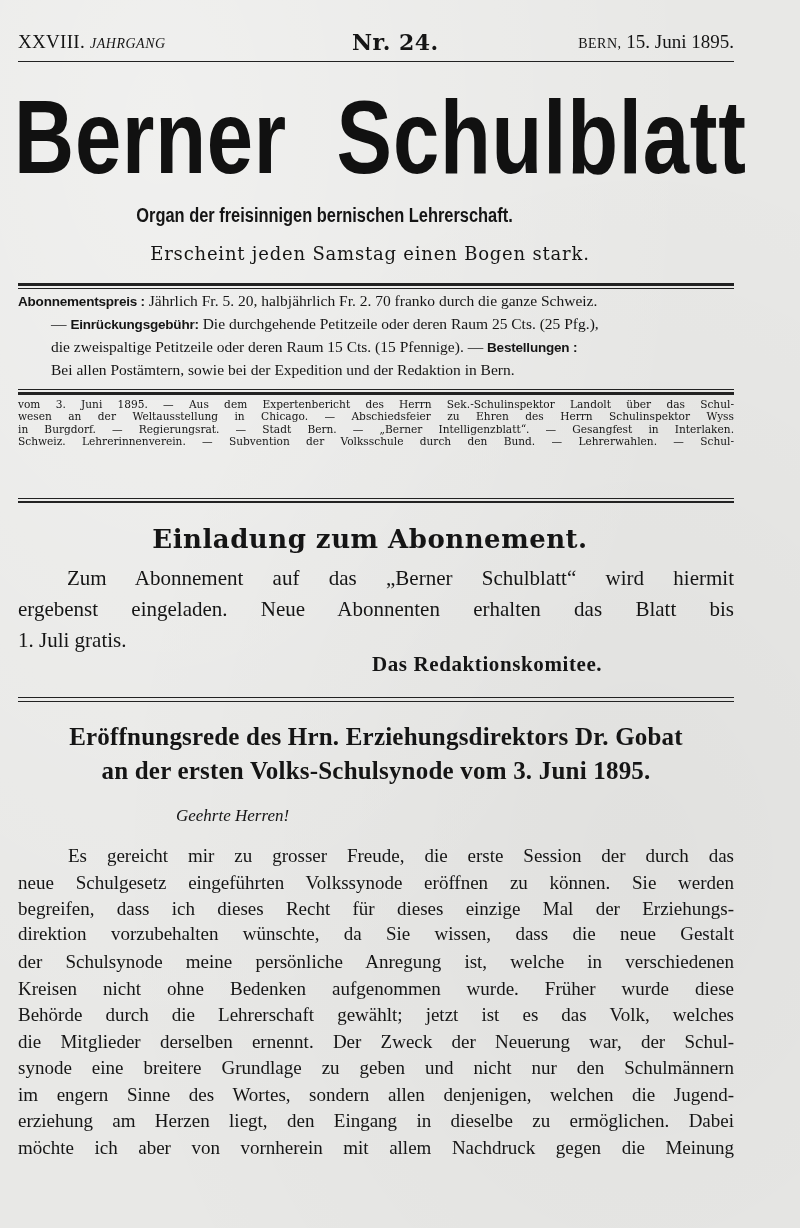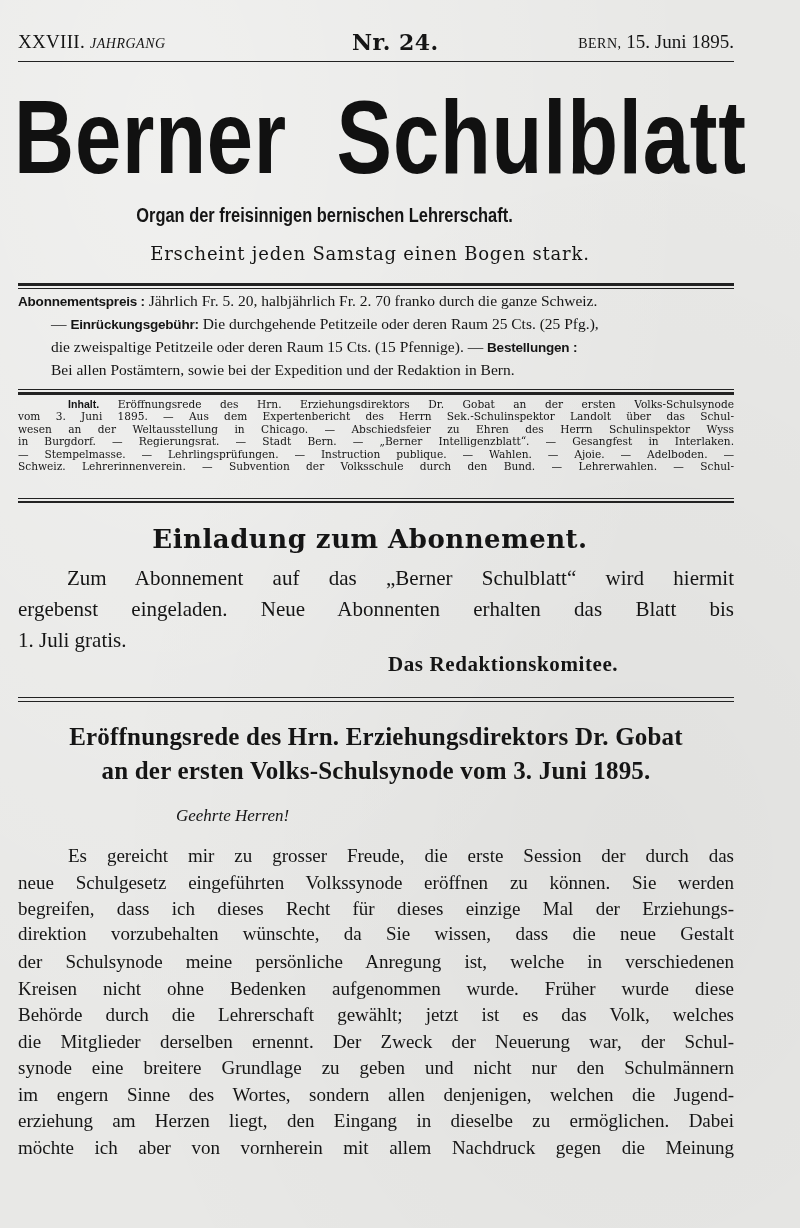--- a/index.html
+++ b/index.html
@@ -77,21 +77,21 @@
     .contents b.lbl { font-family: "Liberation Sans", sans-serif; font-weight: bold; }
 
     
     .inv-title {
       top: 524px; left: 0; width: 740px; text-align: center;
       font-family: "DejaVu Serif", serif; font-weight: bold; font-size: 26px; letter-spacing: 0.5px;
     }
     .inv-body { left: 18px; width: 716px; font-size: 21px; }
     .inv-body .line { position: absolute; white-space: nowrap; }
     .inv-sign {
-      top: 652px; left: 388px;
+      top: 652px; left: 372px;
       font-family: "Liberation Serif", serif; font-weight: bold; font-size: 21px; letter-spacing: 0.6px;
     }
 
     
     .art-title {
       left: 0; width: 752px; text-align: center;
       font-family: "Liberation Serif", serif; font-weight: bold; font-size: 25px; letter-spacing: 0.2px;
     }
     .salutation {
       top: 806px; left: 176px; font-style: italic; font-size: 17px;
@@ -129,25 +129,23 @@
     <div class="line" style="left:0; top:0;"><b>Abonnementspreis :</b><span> Jährlich Fr. 5. 20, halbjährlich Fr. 2. 70 franko durch die ganze Schweiz.</span></div>
     <div class="line" style="left:33px; top:23px;"><span>— </span><b>Einrückungsgebühr:</b><span> Die durchgehende Petitzeile oder deren Raum 25 Cts. (25 Pfg.),</span></div>
     <div class="line" style="left:33px; top:46px;"><span>die zweispaltige Petitzeile oder deren Raum 15 Cts. (15 Pfennige).  —  </span><b>Bestellungen :</b></div>
     <div class="line" style="left:33px; top:69px;"><span>Bei allen Postämtern, sowie bei der Expedition und der Redaktion in Bern.</span></div>
   </div>
 
   <div class="rule thin" style="top:389px;"></div>
   <div class="rule thick" style="top:392px;"></div>
 
   <div class="abs contents">
-    <span class="line" style="padding-left:50px;"><b class="lbl">Inhalt.</b><span> Eröffnungsrede des Hrn. Erziehungsdirektors Dr. Gobat an der ersten Volks-Schulsynode</span></span>
     <span class="line">vom 3. Juni 1895. — Aus dem Expertenbericht des Herrn Sek.-Schulinspektor Landolt über das Schul-</span>
     <span class="line">wesen an der Weltausstellung in Chicago. — Abschiedsfeier zu Ehren des Herrn Schulinspektor Wyss</span>
     <span class="line">in Burgdorf. — Regierungsrat. — Stadt Bern. — „Berner Intelligenzblatt“. — Gesangfest in Interlaken.</span>
-    <span class="line">— Stempelmasse. — Lehrlingsprüfungen. — Instruction publique. — Wahlen. — Ajoie. — Adelboden. —</span>
     <span class="line">Schweiz. Lehrerinnenverein. — Subvention der Volksschule durch den Bund. — Lehrerwahlen. — Schul-</span>
   </div>
 
   <div class="rule thin" style="top:498px;"></div>
   <div class="rule thin" style="top:501px; height:2px;"></div>
 
   <div class="abs inv-title">Einladung zum Abonnement.</div>
   <div class="abs inv-body" style="top:566px;">
     <div class="line" style="left:49px; top:0; width:667px; text-align:justify; text-align-last:justify;">Zum Abonnement auf das „Berner Schulblatt“ wird hiermit</div>
     <div class="line" style="left:0; top:31px; width:716px; text-align:justify; text-align-last:justify;">ergebenst eingeladen.  Neue Abonnenten erhalten das Blatt bis</div>

